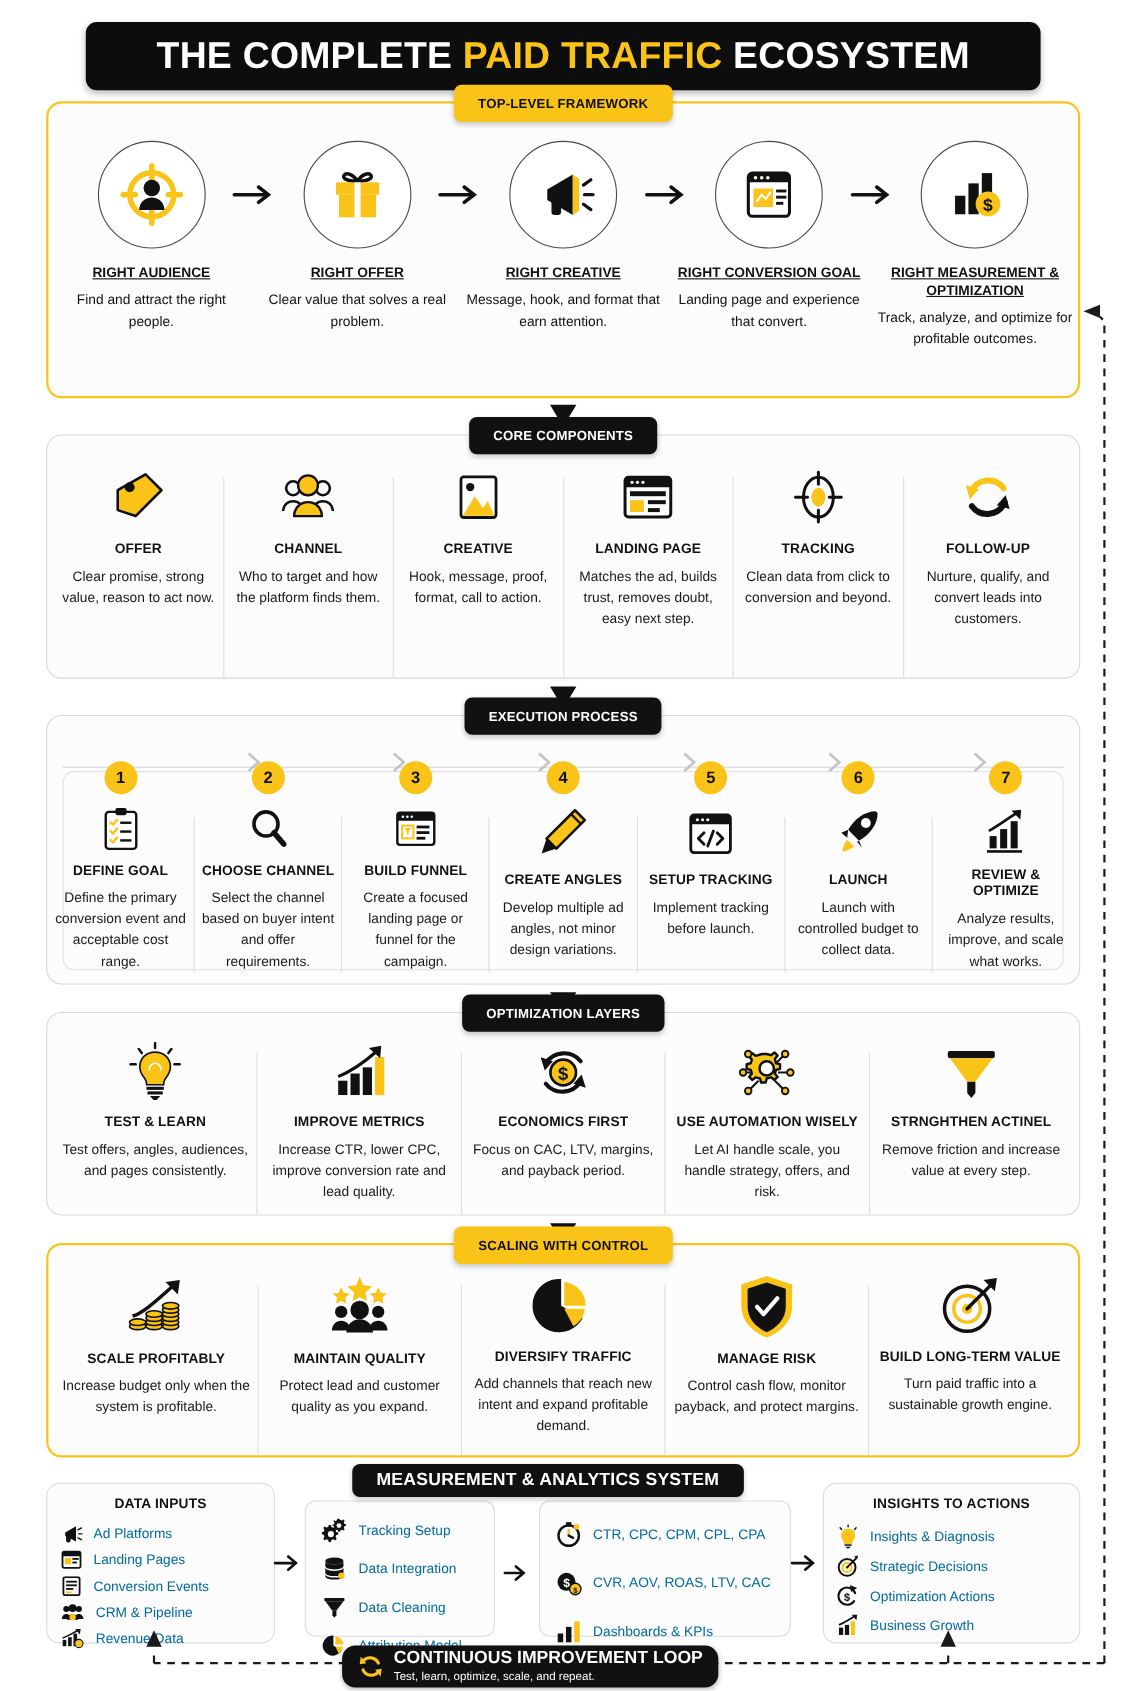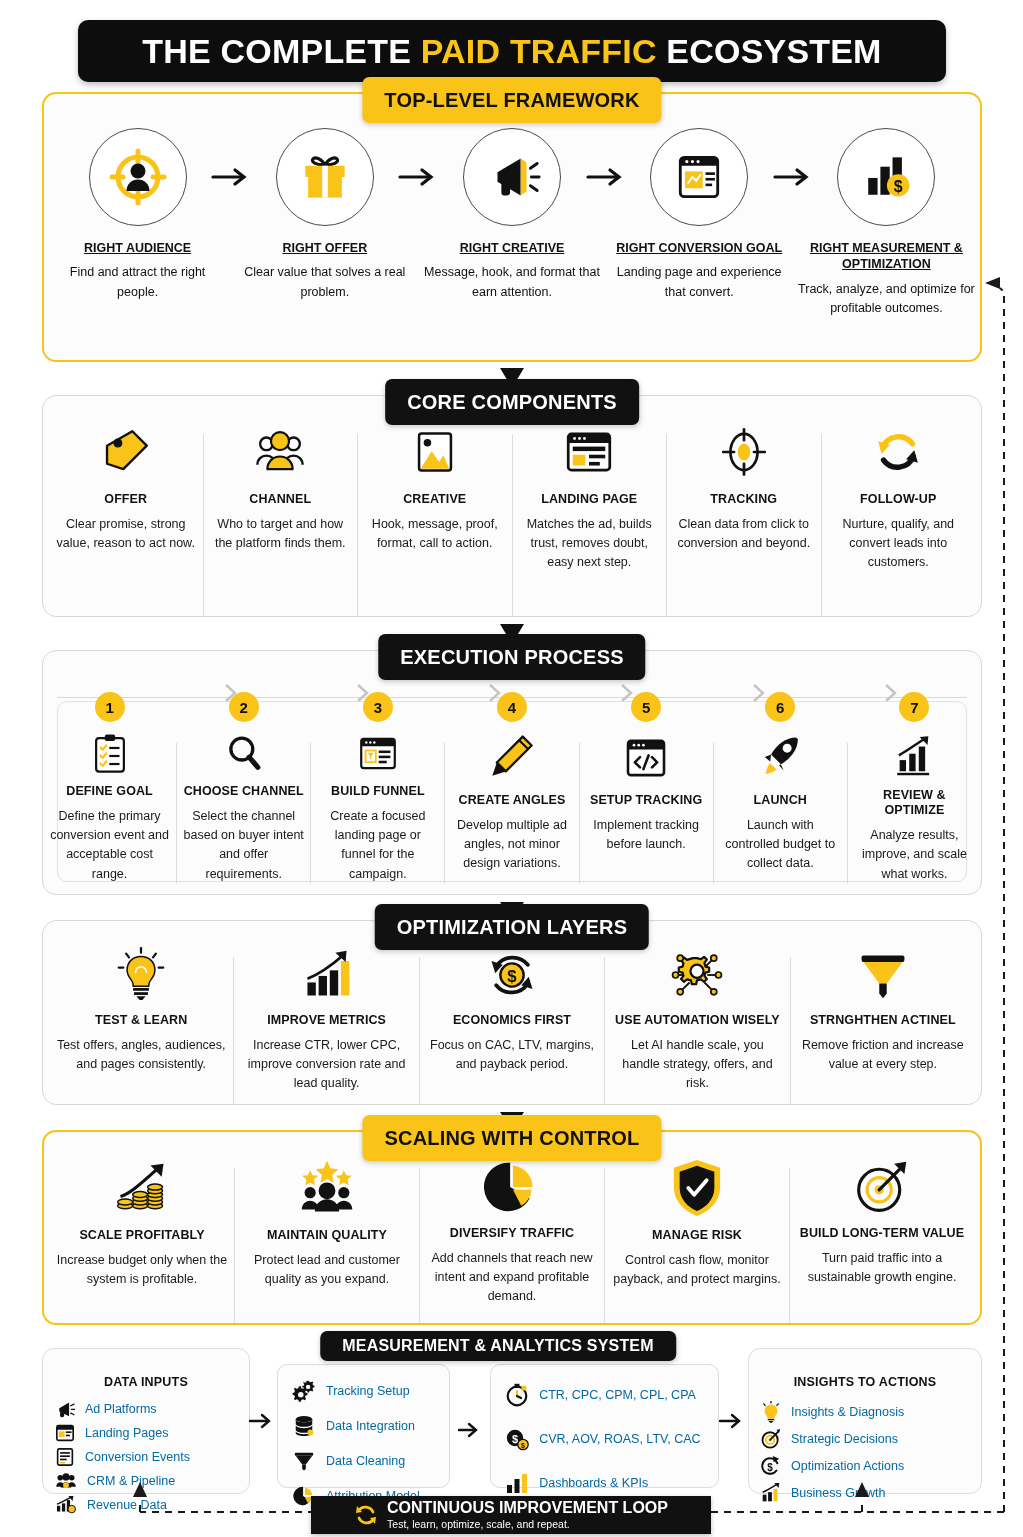--- a/index.html
+++ b/index.html
@@ -27,23 +27,23 @@
 
   
   .section {
     position: absolute; border-radius: 14px; background: #fcfcfc;
   }
   .section.yellow { border: 2px solid #F9C318; }
   .section.grey   { border: 1.5px solid #d8d8d8; }
 
   .badge {
     position: absolute; top: -17px; left: 50%; transform: translateX(-50%);
-    height: 46px; padding: 0 22px; border-radius: 7px;
+    height: 34px; padding: 0 22px; border-radius: 7px;
     display: flex; align-items: center; justify-content: center;
-    font-size: 20px; font-weight: 700; white-space: nowrap;
+    font-size: 12px; font-weight: 700; white-space: nowrap;
     letter-spacing: .2px; z-index: 5;
     box-shadow: 0 2px 5px rgba(0,0,0,.2);
   }
   .badge.dark   { background: #111111; color: #ffffff; }
   .badge.yellow { background: #F9C318; color: #111111; }
 
   
   .cols { display: flex; width: 100%; height: 100%; align-items: flex-start; }
   .col { flex: 1 1 0; display: flex; flex-direction: column; align-items: center;
          text-align: center; padding: 0 6px; }
@@ -99,32 +99,32 @@
   #scale { left: 42px; top: 1130px; width: 940px; height: 195px; }
   #scale .cols { padding: 26px 6px 0; }
 
   
   .bbox { position: absolute; border: 1.5px solid #dcdcdc; border-radius: 12px;
           background: #fcfcfc; }
   #dataInputs { left: 42px; top: 1348px; width: 208px; height: 146px; }
   #mas        { left: 272px; top: 1344px; width: 452px; height: 152px; }
   #insights   { left: 748px; top: 1348px; width: 234px; height: 146px; }
   .bbox-title { text-align: center; font-size: 12.5px; font-weight: 700;
-                margin-top: 26px; letter-spacing: .2px; }
+                margin-top: 11px; letter-spacing: .2px; }
   .blist { margin-top: 8px; padding: 0 12px; }
   .brow { display: flex; align-items: center; gap: 10px; height: 24px; }
   .brow .lbl { font-size: 12.5px; color: #0369a1; white-space: nowrap; }
   .mas-inner { display: flex; height: 100%; padding-top: 20px; }
   .mas-card { flex: 1 1 0; border: 1.5px solid #dcdcdc; border-radius: 10px;
               background: #fcfcfc; margin: 0 5px 8px; padding: 8px 6px; }
   .mas-card .brow { height: 35px; padding-left: 8px; }
 
   
-  #loop { position: absolute; left: 311px; top: 1496px; width: 400px; height: 38px;
-          background: #111111; border-radius: 0; color: #fff;
+  #loop { position: absolute; left: 311px; top: 1496px; width: 342px; height: 38px;
+          background: #111111; border-radius: 12px; color: #fff;
           display: flex; align-items: center; justify-content: center; gap: 9px;
           box-shadow: 0 2px 5px rgba(0,0,0,.25); z-index: 6; }
   #loop .lt { font-size: 16px; font-weight: 700; line-height: 1.05; }
   #loop .ls { font-size: 10.5px; font-weight: 400; line-height: 1.1; margin-top: 2px; }
 
   .svg-layer { position: absolute; left: 0; top: 0; width: 1023px; height: 1537px;
                pointer-events: none; z-index: 1; }
   .down-arrow { position: absolute; left: 50%; transform: translateX(-50%); z-index: 4; }
 </style>
 </head>

